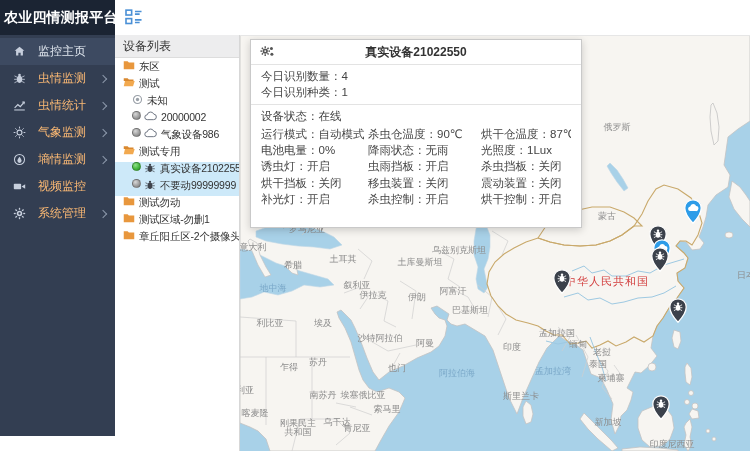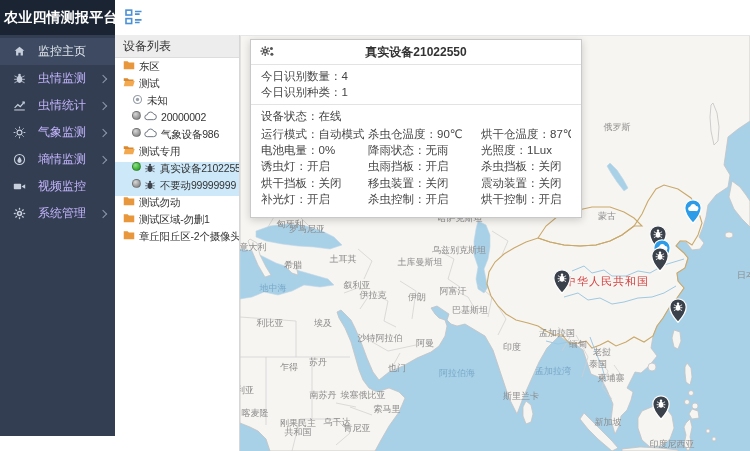--- a/index.html
+++ b/index.html
@@ -2,21 +2,21 @@
 <html><head>
 <meta charset="utf-8">
 <style>
   html,body{margin:0;padding:0;background:#e9e9e9;font-family:"Liberation Sans","DejaVu Sans",sans-serif;}
   .app{position:relative;width:750px;height:451px;overflow:hidden;background:#fff;user-select:none;}
 
   
   .sidebar{position:absolute;left:0;top:0;width:115px;height:436px;background:#333e52;z-index:20;}
   .brand{height:35px;line-height:35px;background:#1b2433;color:#fff;font-size:14px;font-weight:bold;padding-left:4px;letter-spacing:.2px;white-space:nowrap;}
   .nav{padding-top:3px;}
-  .nav-item{height:27px;display:flex;align-items:center;color:#c4b5fd;font-size:12px;padding-left:12px;position:relative;cursor:pointer;}
+  .nav-item{height:27px;display:flex;align-items:center;color:#fdba74;font-size:12px;padding-left:12px;position:relative;cursor:pointer;}
   .nav-item.selected{background:#3d4a61;color:#e2e8f0;}
   .nav-item .nicon{width:15px;height:15px;margin-right:11px;display:inline-flex;align-items:center;justify-content:center;}
   .nav-item .arrow{position:absolute;right:9px;top:50%;transform:translateY(-50%);width:5px;height:5px;border-right:1.4px solid #8d99ab;border-top:1.4px solid #8d99ab;transform:translateY(-50%) rotate(45deg);}
 
   
   .topbar{position:absolute;left:115px;top:0;width:635px;height:35px;background:#fff;border-bottom:1px solid #e6e6e6;z-index:15;}
   .tree-toggle{position:absolute;left:10px;top:9px;width:20px;height:17px;cursor:pointer;}
 
   
   .panel{position:absolute;left:115px;top:35px;width:125px;height:416px;background:#fff;border-right:1px solid #d7d7d7;z-index:15;box-sizing:border-box;}
@@ -41,21 +41,21 @@
   .marker{position:absolute;transform:translate(-50%,-100%);z-index:3;cursor:pointer;}
 
   
   .popup{position:absolute;left:10px;top:4px;width:330px;background:#fff;border:1px solid #c9c9c9;box-shadow:0 2px 8px rgba(0,0,0,.18);z-index:10;font-size:11.5px;color:#444;}
   .popup-header{height:24px;border-bottom:1px solid #e3e3e3;position:relative;}
   .popup-title{text-align:center;line-height:24px;font-size:12px;font-weight:bold;color:#333;}
   .popup-gear{position:absolute;left:8px;top:4px;width:16px;height:16px;cursor:pointer;}
   .popup-counts{padding:3px 10px 4px;border-bottom:1px solid #e3e3e3;}
   .popup-counts .cline{line-height:16px;}
   .popup-status{padding:3px 10px 1px;line-height:16px;}
-  .popup-grid{display:grid;grid-template-columns:107px 113px 1fr;padding:1px 10px 10px;}
+  .popup-grid{display:grid;grid-template-columns:107px 113px 1fr;padding:1px 10px 20px;}
   .popup-grid .cell{line-height:16.2px;white-space:nowrap;overflow:hidden;}
 </style>
 </head>
 <body>
 
 <div class="app">
 
   <div class="sidebar">
     <div class="brand">农业四情测报平台</div>
     <div class="nav" id="nav">

